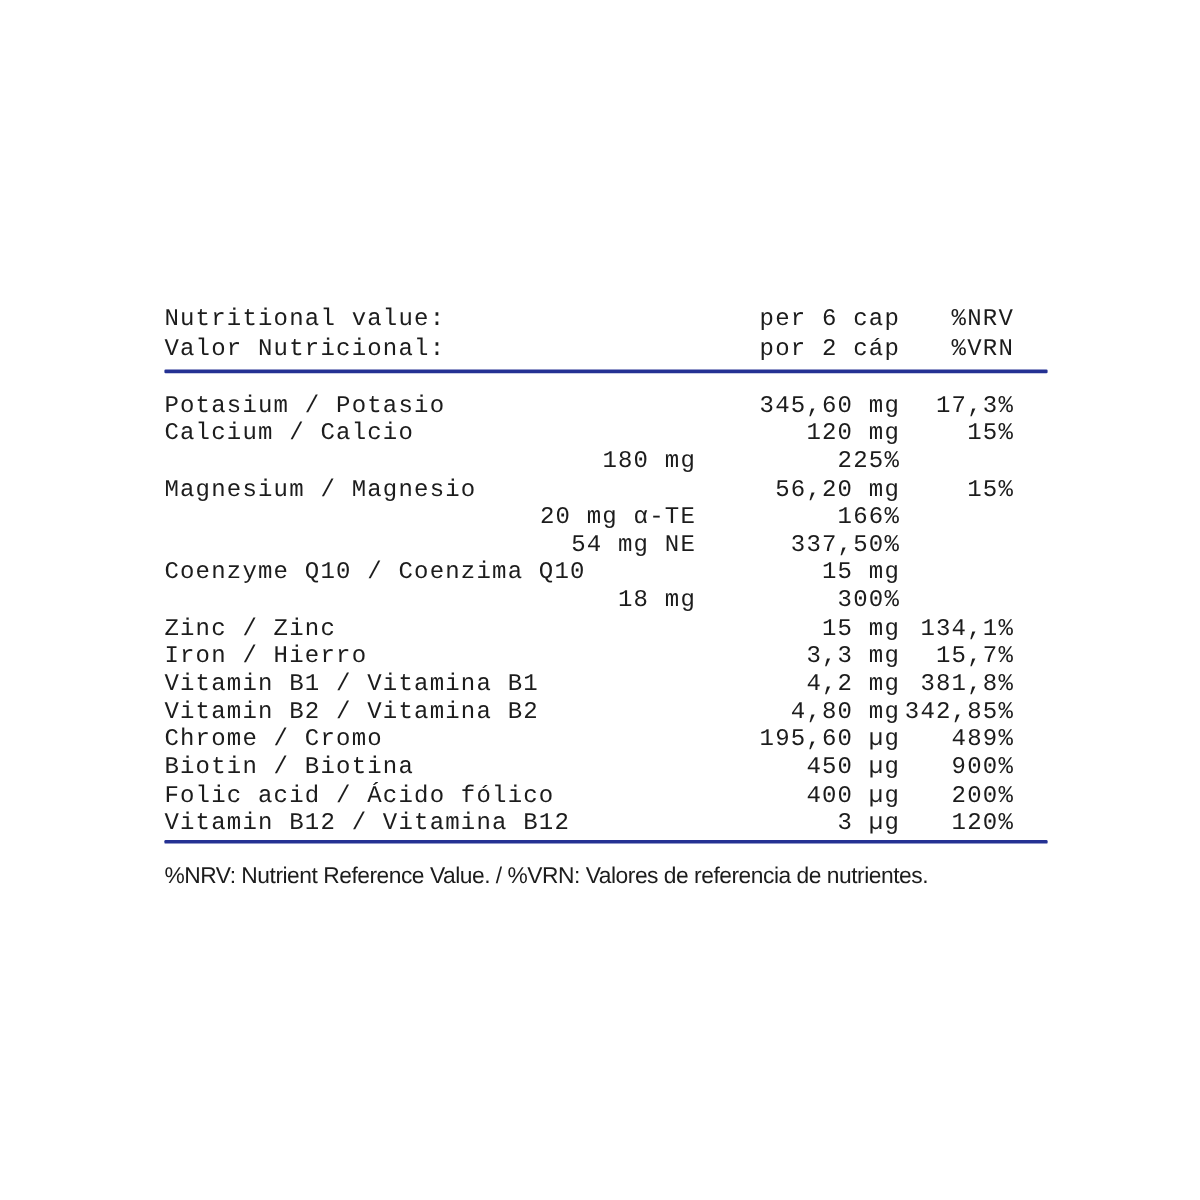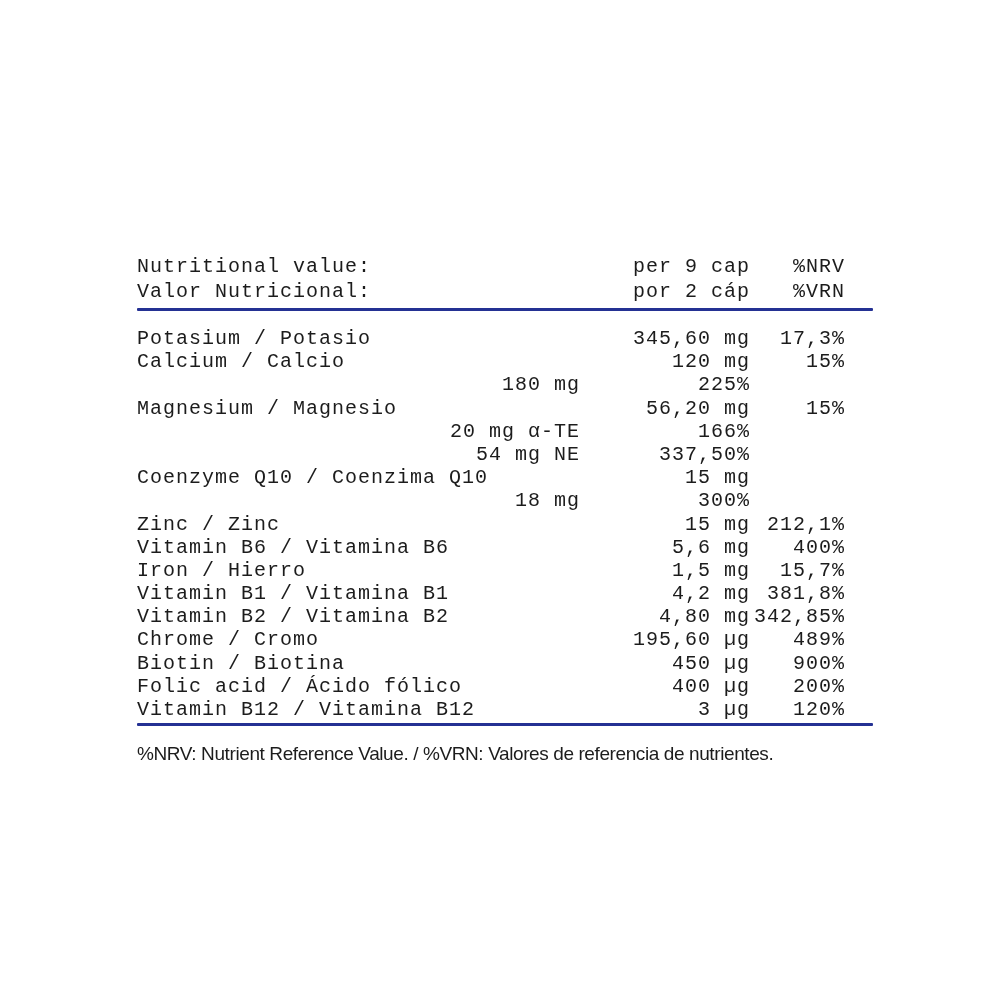--- a/index.html
+++ b/index.html
@@ -53,21 +53,21 @@
     white-space: nowrap;
   }
 </style>
 </head>
 <body style="background: rgb(255, 255, 255); color: rgb(28, 28, 28);">
 
 <div class="sheet">
 
   <div class="hrow">
     <span class="name">Nutritional value:</span>
-    <span class="amount">per 9 cap</span>
+    <span class="amount">per 6 cap</span>
     <span class="nrv">%NRV</span>
   </div>
 
   <div class="hrow">
     <span class="name">Valor Nutricional:</span>
     <span class="amount">por 2 cáp</span>
     <span class="nrv">%VRN</span>
   </div>
 
   <div class="rule top" style="background: rgb(36, 49, 147);"></div>
@@ -113,32 +113,27 @@
   </div>
 
   <div class="row">
     <span class="amount">18 mg</span>
     <span class="nrv">300%</span>
   </div>
 
   <div class="row">
     <span class="name">Zinc / Zinc</span>
     <span class="amount">15 mg</span>
-    <span class="nrv">212,1%</span>
+    <span class="nrv">134,1%</span>
   </div>
 
-  <div class="row">
-    <span class="name">Vitamin B6 / Vitamina B6</span>
-    <span class="amount">5,6 mg</span>
-    <span class="nrv">400%</span>
-  </div>
 
   <div class="row">
     <span class="name">Iron / Hierro</span>
-    <span class="amount">1,5 mg</span>
+    <span class="amount">3,3 mg</span>
     <span class="nrv">15,7%</span>
   </div>
 
   <div class="row">
     <span class="name">Vitamin B1 / Vitamina B1</span>
     <span class="amount">4,2 mg</span>
     <span class="nrv">381,8%</span>
   </div>
 
   <div class="row">

